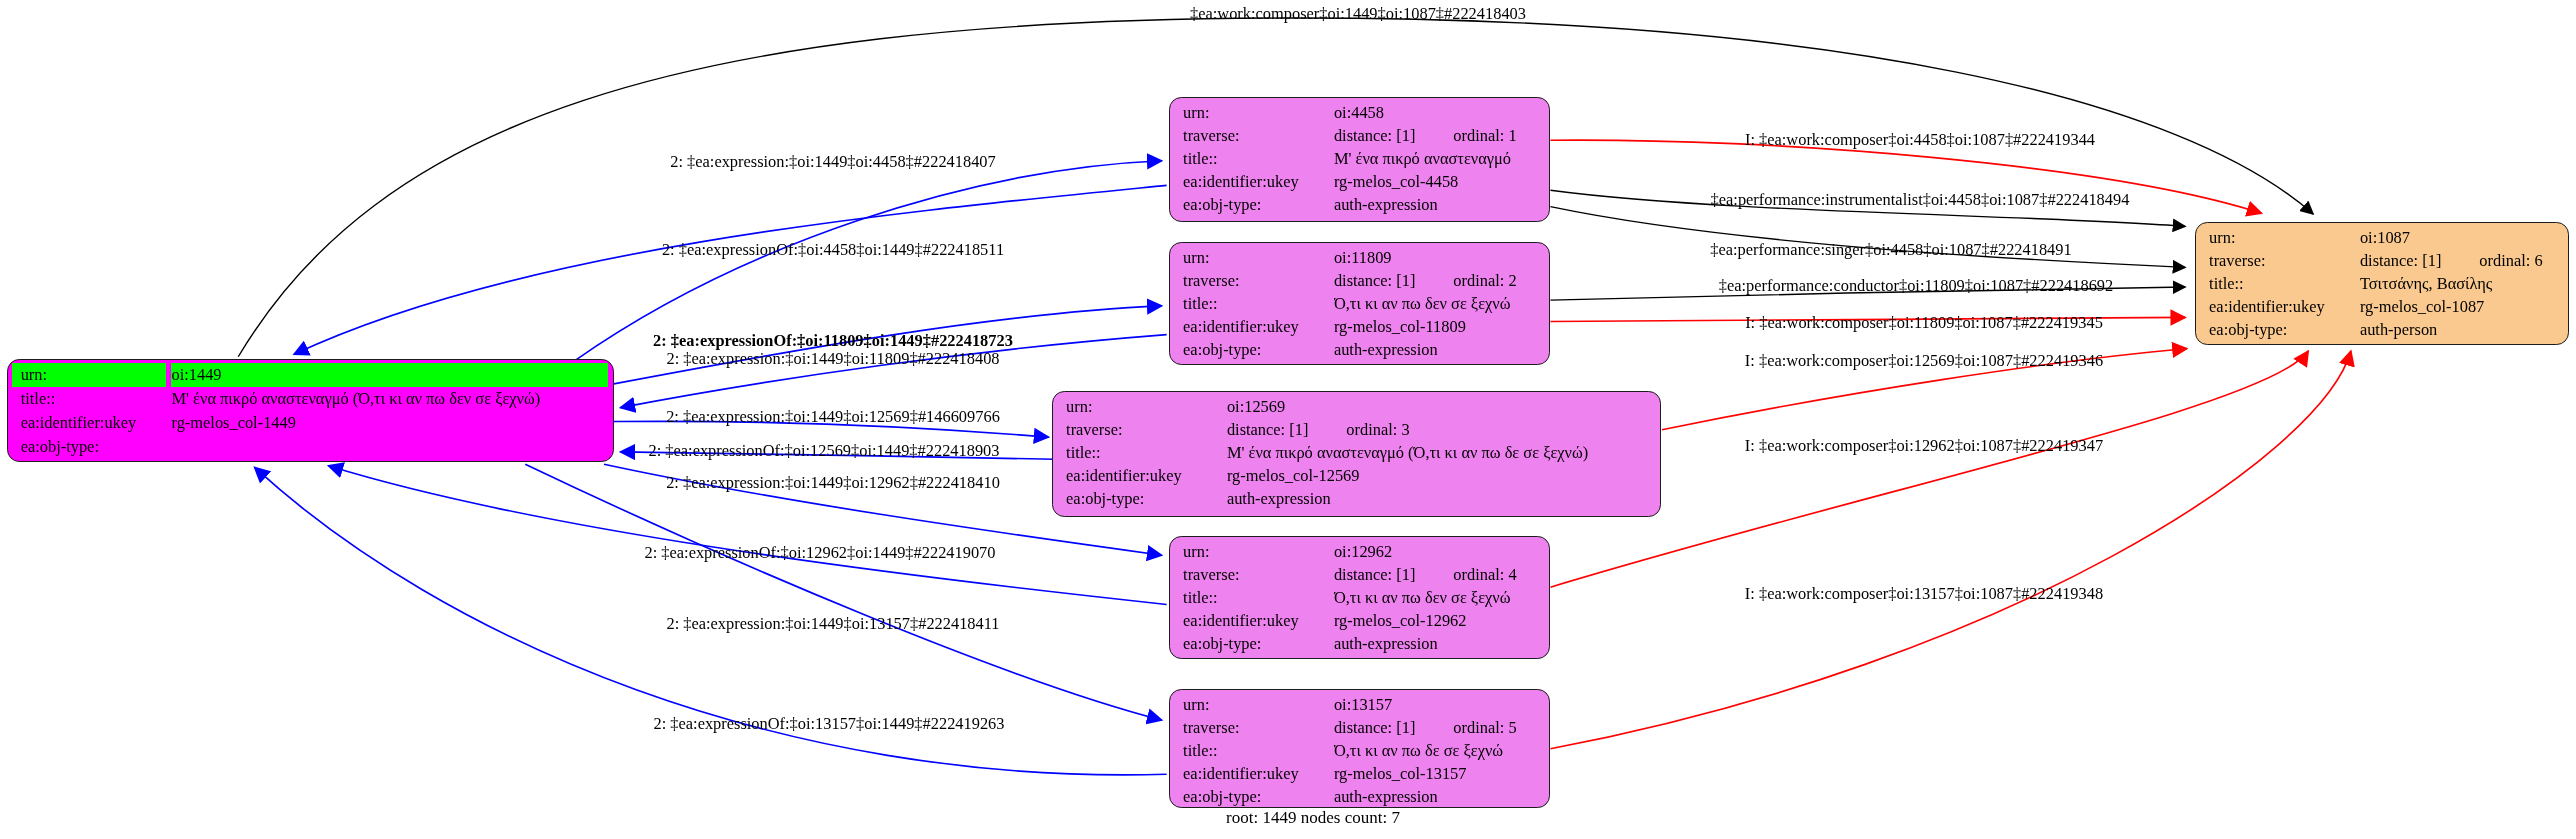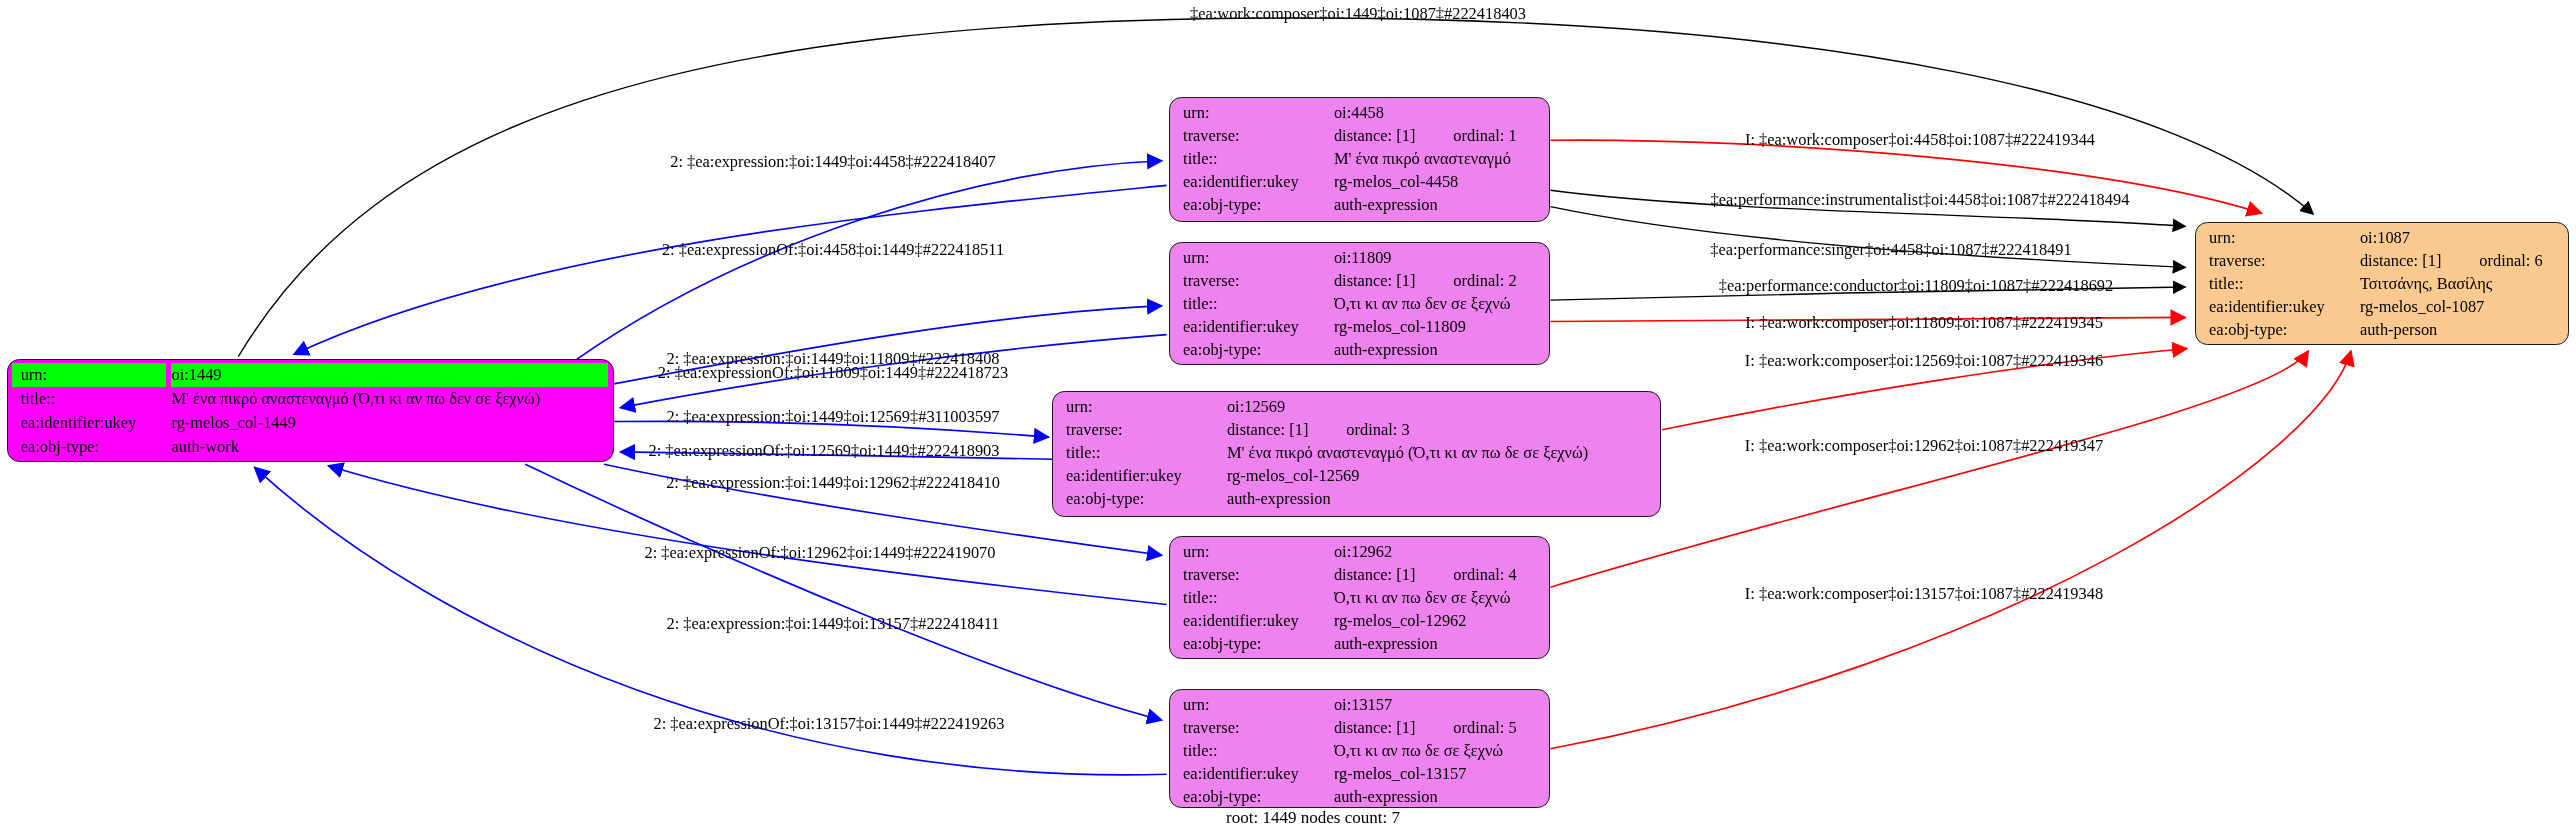--- a/index.html
+++ b/index.html
@@ -62,21 +62,20 @@
 
   <div class="node lh29" style="left:6.6px;top:359px;width:607px;height:103px;background:#FF00FF;">
     <div class="ngrid">
       <div class="cell lbl hl">urn:</div>
       <div class="cell hl">oi:1449</div>
       <div class="cell lbl">title::</div>
       <div class="cell">Μ' ένα πικρό αναστεναγμό (Ό,τι κι αν πω δεν σε ξεχνώ)</div>
       <div class="cell lbl">ea:identifier:ukey</div>
       <div class="cell">rg-melos_col-1449</div>
       <div class="cell lbl">ea:obj-type:</div>
-      <div class="cell">auth-work</div>
     </div>
   </div>
 
   <div class="node" style="left:1169px;top:97px;width:381px;height:125px;background:#EE82EE;">
     <div class="ngrid">
       <div class="cell lbl">urn:</div>
       <div class="cell">oi:4458</div>
       <div class="cell lbl">traverse:</div>
       <div class="cell"><span>distance: [1]</span><span class="ord">ordinal: 1</span></div>
       <div class="cell lbl">title::</div>
@@ -160,22 +159,22 @@
       <div class="cell">rg-melos_col-1087</div>
       <div class="cell lbl">ea:obj-type:</div>
       <div class="cell">auth-person</div>
     </div>
   </div>
 
   <div class="edge-label" style="left:1358px;top:4.1px;">‡ea:work:composer‡oi:1449‡oi:1087‡#222418403</div>
   <div class="edge-label" style="left:833px;top:152px;">2: ‡ea:expression:‡oi:1449‡oi:4458‡#222418407</div>
   <div class="edge-label" style="left:833px;top:240px;">2: ‡ea:expressionOf:‡oi:4458‡oi:1449‡#222418511</div>
   <div class="edge-label" style="left:833px;top:309px;margin-top:40px;">2: ‡ea:expression:‡oi:1449‡oi:11809‡#222418408</div>
-  <div class="edge-label" style="left:833px;top:363px;">2: ‡ea:expressionOf:‡oi:11809‡oi:1449‡#222418723</div>
-  <div class="edge-label" style="left:833px;top:407px;">2: ‡ea:expression:‡oi:1449‡oi:12569‡#311003597</div>
+  <div class="edge-label" style="left:833px;top:331px;font-weight:bold;">2: ‡ea:expressionOf:‡oi:11809‡oi:1449‡#222418723</div>
+  <div class="edge-label" style="left:833px;top:407px;">2: ‡ea:expression:‡oi:1449‡oi:12569‡#146609766</div>
   <div class="edge-label" style="left:824px;top:441px;">2: ‡ea:expressionOf:‡oi:12569‡oi:1449‡#222418903</div>
   <div class="edge-label" style="left:833px;top:473px;">2: ‡ea:expression:‡oi:1449‡oi:12962‡#222418410</div>
   <div class="edge-label" style="left:820px;top:543px;">2: ‡ea:expressionOf:‡oi:12962‡oi:1449‡#222419070</div>
   <div class="edge-label" style="left:833px;top:614px;">2: ‡ea:expression:‡oi:1449‡oi:13157‡#222418411</div>
   <div class="edge-label" style="left:829px;top:714px;">2: ‡ea:expressionOf:‡oi:13157‡oi:1449‡#222419263</div>
   <div class="edge-label" style="left:1920px;top:106px;margin-top:24px;">I: ‡ea:work:composer‡oi:4458‡oi:1087‡#222419344</div>
   <div class="edge-label" style="left:1920px;top:190px;">‡ea:performance:instrumentalist‡oi:4458‡oi:1087‡#222418494</div>
   <div class="edge-label" style="left:1891px;top:240px;">‡ea:performance:singer‡oi:4458‡oi:1087‡#222418491</div>
   <div class="edge-label" style="left:1916px;top:276px;">‡ea:performance:conductor‡oi:11809‡oi:1087‡#222418692</div>
   <div class="edge-label" style="left:1924px;top:313px;">I: ‡ea:work:composer‡oi:11809‡oi:1087‡#222419345</div>

